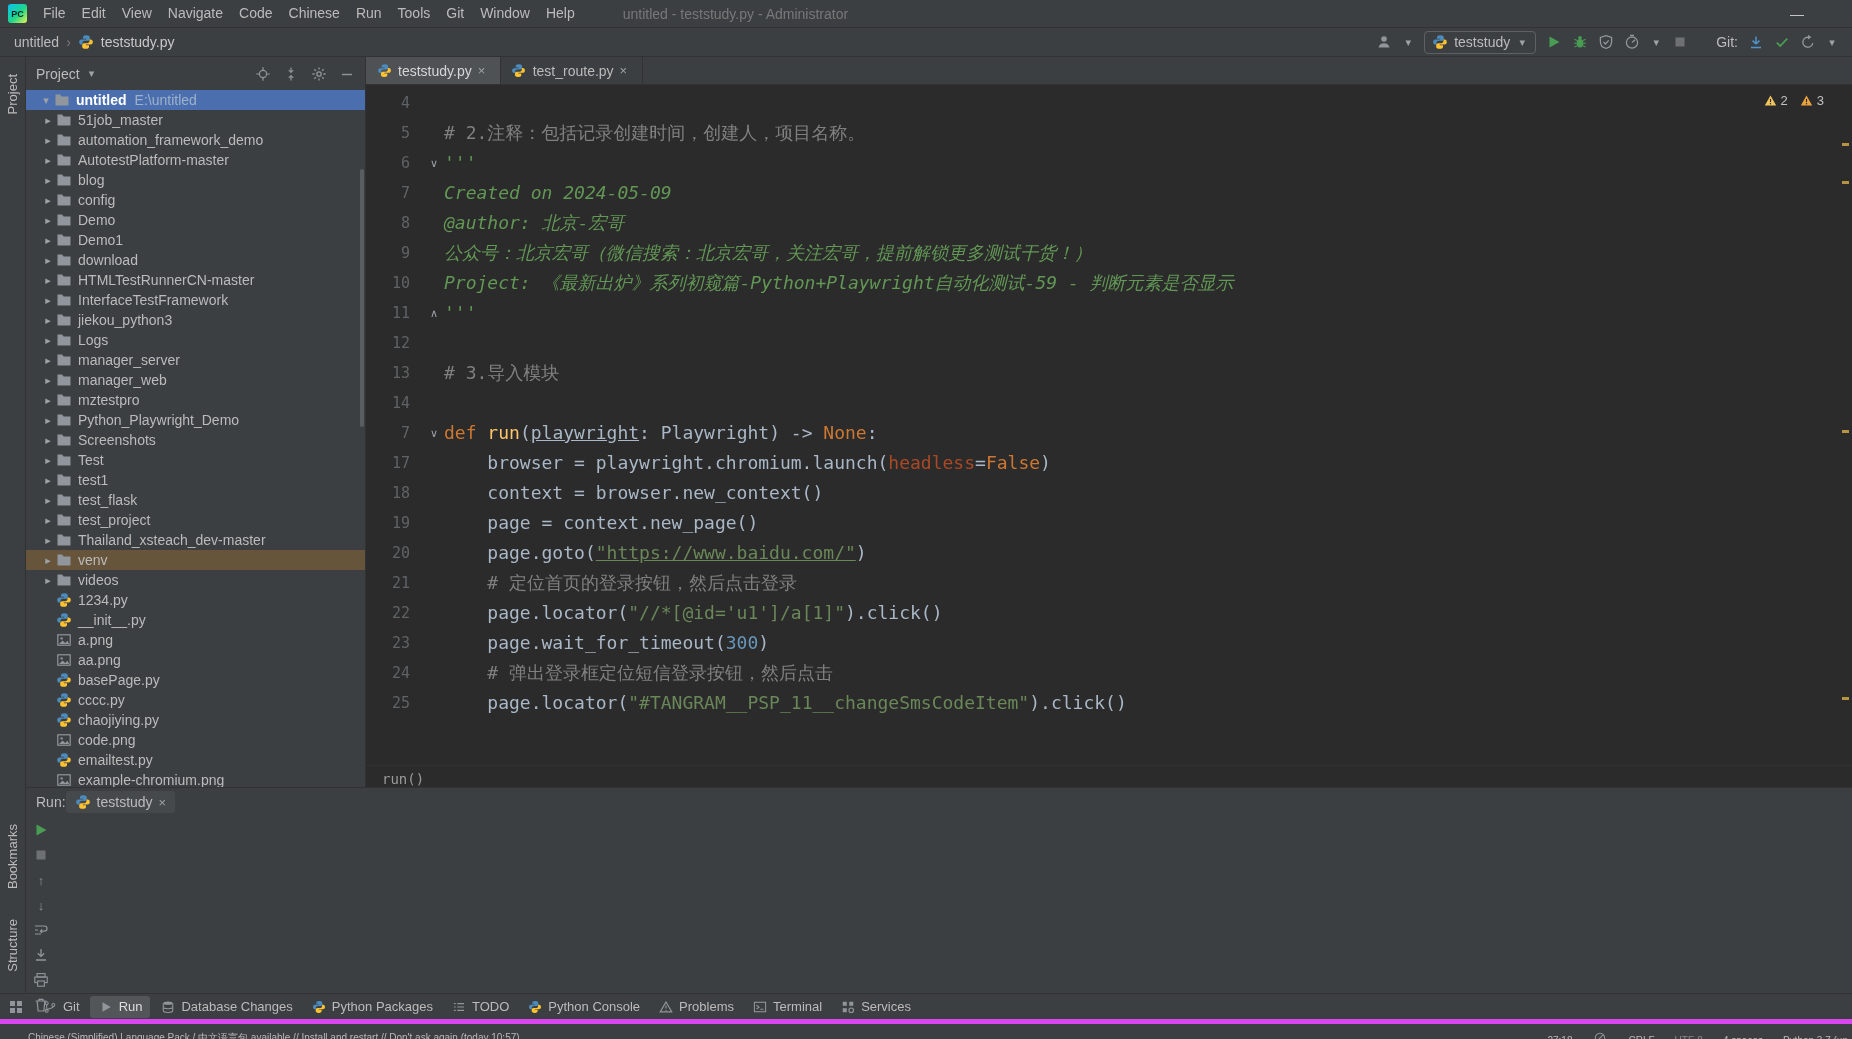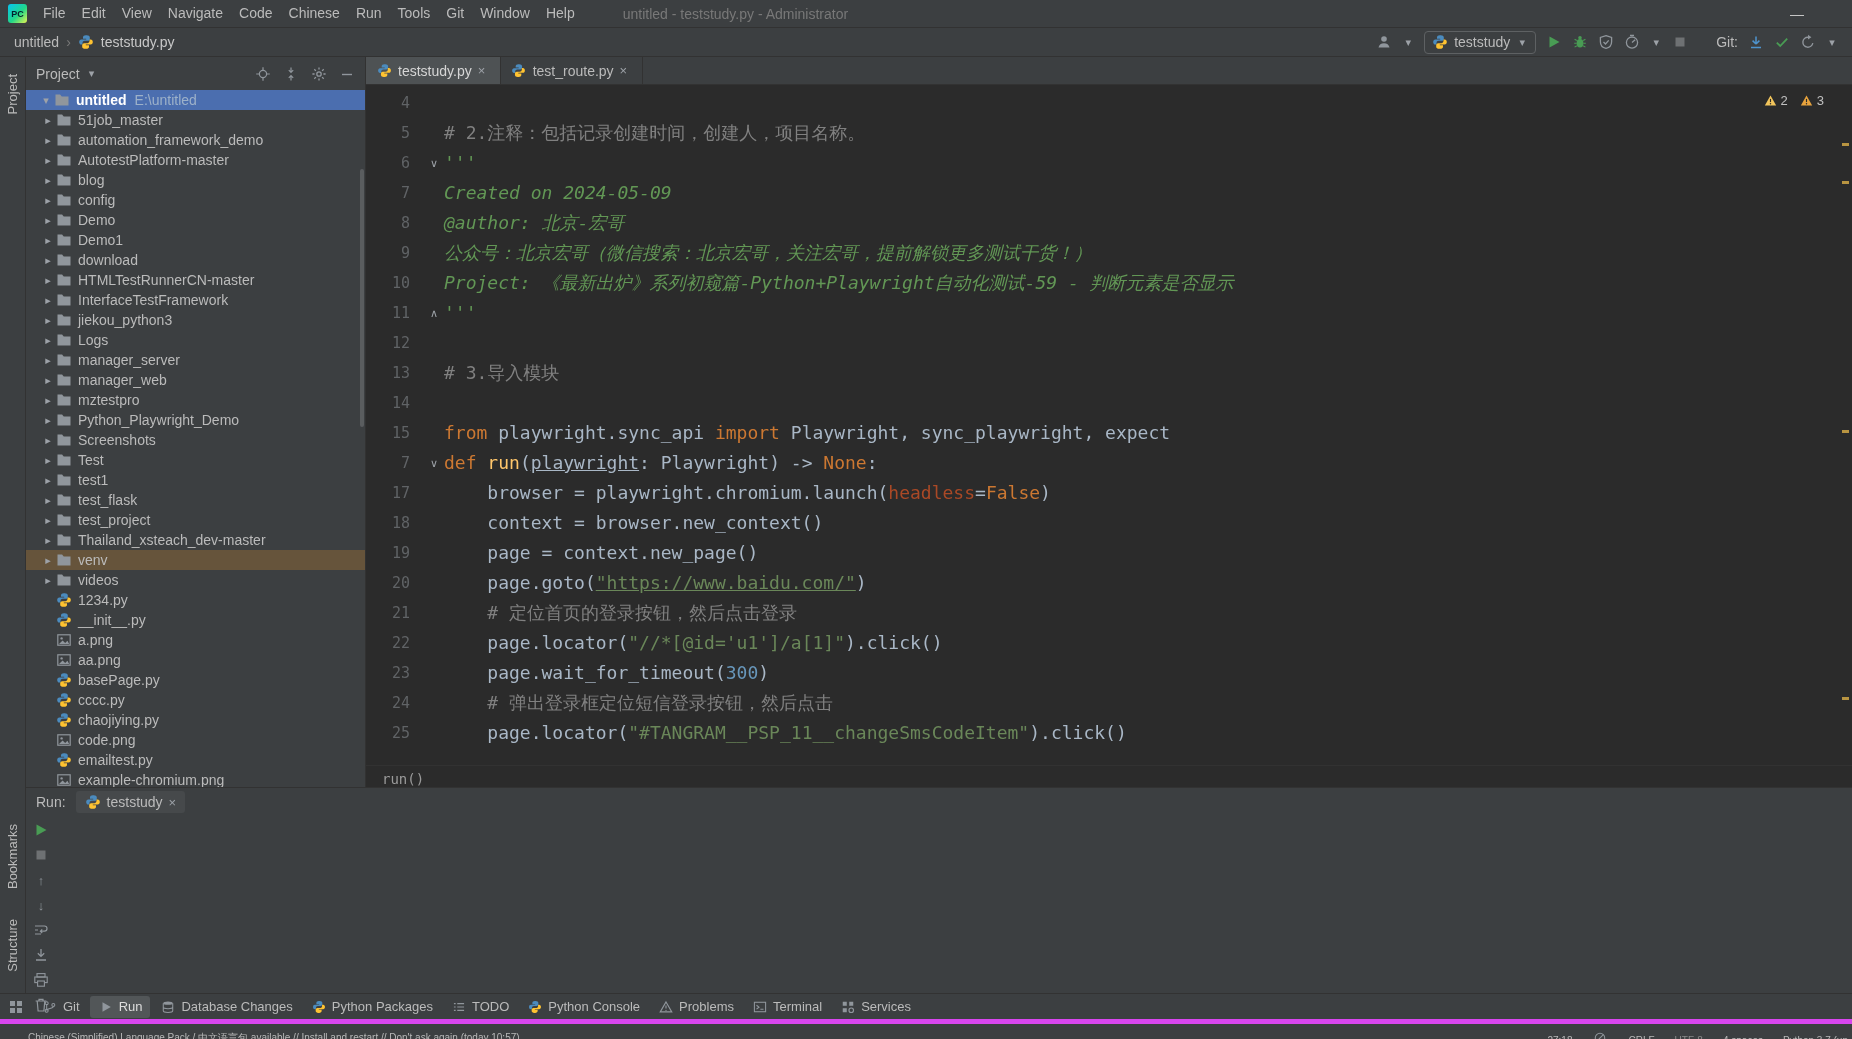--- a/index.html
+++ b/index.html
@@ -65,21 +65,21 @@
   .tk-na{color:#aa4926}
   .tk-pm{color:#a9b7c6;text-decoration:underline}
   .tk-pl{color:#a9b7c6}
   .inspections{position:absolute;top:8px;right:28px;display:flex;gap:12px;align-items:center;font-size:13px;color:#c0c0c0}
   .insp{display:flex;gap:4px;align-items:center}
   .insp .icon,.insp .icon svg{width:13px;height:13px}
   .stripe-mark{position:absolute;right:3px;width:7px;height:3px;background:#b89441}
   .ebreadcrumb{height:22px;border-top:1px solid #323232;background:#2b2b2b;display:flex;align-items:flex-end;padding-left:16px;font-family:"DejaVu Sans Mono",monospace;font-size:14px;color:#9a9a9a;flex:none}
   
   .runpanel{height:206px;background:#3c3f41;border-top:1px solid #323232;display:flex;flex-direction:column;flex:none}
-  .run-header{height:28px;display:flex;align-items:center;padding-left:10px;gap:10px;flex:none}
+  .run-header{height:28px;display:flex;align-items:center;padding-left:10px;flex:none}
   .run-tab{display:flex;align-items:center;gap:6px;padding:3px 9px;background:#46494b;border-radius:3px;cursor:default}
   .run-tab .close{color:#9da2a8;font-size:13px}
   .run-body{flex:1;display:flex}
   .run-tools{width:30px;display:flex;flex-direction:column;align-items:center;gap:9px;padding-top:6px}
   .runtool{cursor:pointer}
   .runtool.glyph{font-size:13px;color:#90969c}
   .run-output{flex:1}
   
   .bottombar{height:26px;background:#3c3f41;border-top:1px solid #323232;display:flex;align-items:center;padding:0 6px;gap:2px;font-size:13px;flex:none}
   .switcher{margin:0 8px 0 2px}
@@ -680,25 +680,20 @@
               </div>
               <div class="code-line">
                 <span class="lnum">13</span>
                 <span class="fold"></span>
                 <span class="ctext"><span class="tk-com"># 3.导入模块</span></span>
               </div>
               <div class="code-line">
                 <span class="lnum">14</span>
                 <span class="fold"></span>
                 <span class="ctext"></span>
-              </div>
-              <div class="code-line">
-                <span class="lnum">15</span>
-                <span class="fold"></span>
-                <span class="ctext"><span class="tk-kw">from</span><span class="tk-pl"> playwright.sync_api </span><span class="tk-kw">import</span><span class="tk-pl"> Playwright, sync_playwright, expect</span></span>
               </div>
               <div class="code-line">
                 <span class="lnum">7</span>
                 <span class="fold">∨</span>
                 <span class="ctext"><span class="tk-kw">def </span><span class="tk-fn">run</span><span class="tk-pl">(</span><span class="tk-pm">playwright</span><span class="tk-pl">: Playwright) -&gt; </span><span class="tk-kw">None</span><span class="tk-pl">:</span></span>
               </div>
               <div class="code-line">
                 <span class="lnum">17</span>
                 <span class="fold"></span>
                 <span class="ctext"><span class="tk-pl">    browser = playwright.chromium.launch(</span><span class="tk-na">headless</span><span class="tk-pl">=</span><span class="tk-kw">False</span><span class="tk-pl">)</span></span>

